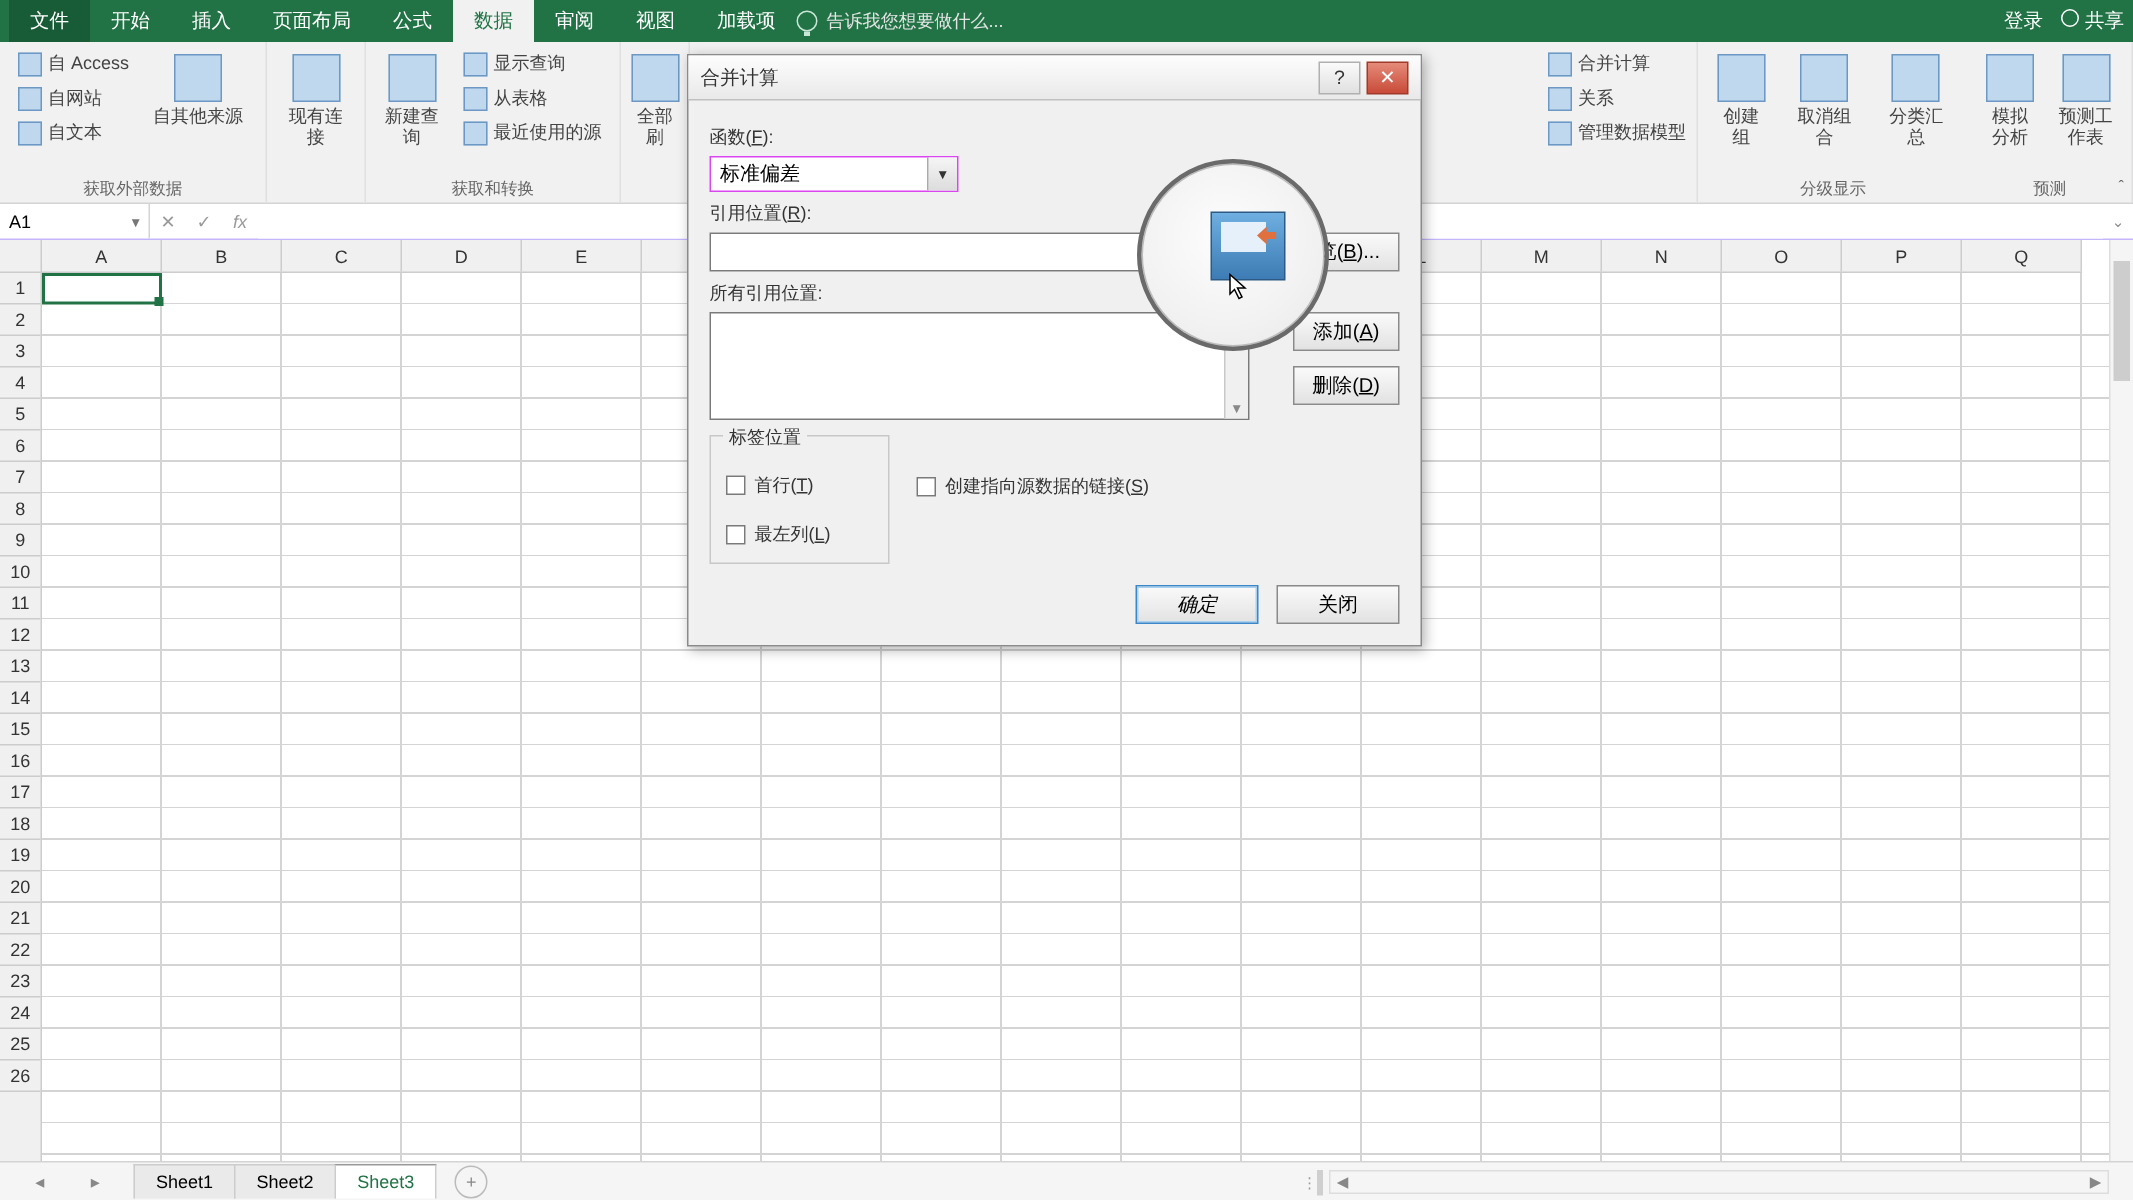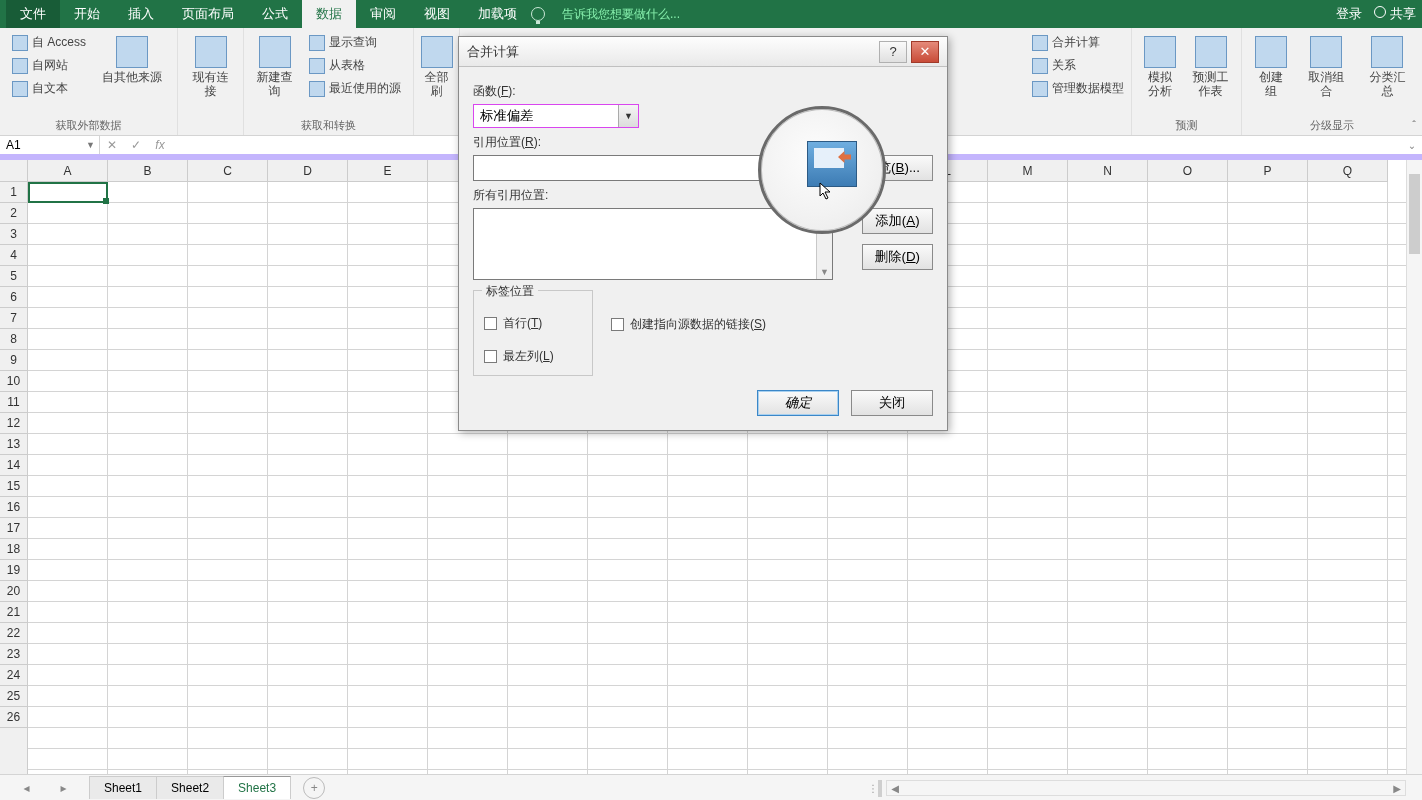--- a/index.html
+++ b/index.html
@@ -4,39 +4,39 @@
 <style>
 * { margin: 0; padding: 0; box-sizing: border-box; font-family: "Microsoft YaHei", "Segoe UI", sans-serif; }
 body { background: #fff; width: 1422px; height: 800px; overflow: hidden; position: relative; }
 
 
 .ribbon-tabs { background: #217346; height: 28px; display: flex; align-items: center; padding: 0 6px; color: #fff; font-size: 13px; }
 .rt-item { padding: 5px 14px; cursor: pointer; }
 .rt-file { background: #185c37; }
 .rt-active { background: #f1f1f1; color: #217346; }
 .rt-spacer { flex: 1; }
-.rt-tellme { display: flex; align-items: center; gap: 17px; color: #86efac; font-size: 12px; }
+.rt-tellme { display: flex; align-items: center; gap: 6px; color: #e5e5e5; font-size: 12px; }
 .rt-right { display: flex; align-items: center; gap: 12px; }
 .bulb { width: 14px; height: 14px; border: 1px solid #c9e7d6; border-radius: 50%; display: inline-block; position: relative; }
 .bulb::after { content: ""; position: absolute; bottom: -4px; left: 4px; width: 4px; height: 3px; background: #c9e7d6; }
 
 
 .ribbon { background: #f1f1f1; height: 108px; border-bottom: 1px solid #d4d4d4; display: flex; font-size: 12px; color: #444; position: relative; }
 .ribbon-group { border-right: 1px solid #e0e0e0; padding: 4px 8px 2px; display: flex; flex-direction: column; justify-content: space-between; }
 .rg-content { display: flex; gap: 8px; align-items: flex-start; }
 .rg-label { text-align: center; color: #666; font-size: 11px; padding-top: 2px; }
 .rg-item { display: flex; align-items: center; gap: 4px; padding: 2px 4px; white-space: nowrap; }
 .rg-stack { display: flex; flex-direction: column; gap: 2px; }
 .rg-big { display: flex; flex-direction: column; align-items: center; gap: 2px; padding: 4px 4px; text-align: center; line-height: 1.2; }
 .icon-sm { width: 16px; height: 16px; background: #c0d8ee; border: 1px solid #6b98c4; display: inline-block; }
 .icon-lg { width: 32px; height: 32px; background: #c0d8ee; border: 1px solid #6b98c4; display: inline-block; }
 .ribbon-collapse { position: absolute; right: 6px; bottom: 4px; font-size: 11px; color: #666; }
 
 
-.namebar { height: 24px; border-bottom: 6px solid #c4b5fd; display: flex; align-items: stretch; background: #fff; font-size: 12px; }
+.namebar { height: 24px; border-bottom: 1px solid #c4b5fd; display: flex; align-items: stretch; background: #fff; font-size: 12px; }
 .namebox { width: 100px; border-right: 1px solid #d4d4d4; display: flex; align-items: center; padding: 0 6px; position: relative; }
 .namebox .dd { position: absolute; right: 4px; font-size: 9px; color: #777; }
 .nb-btn { width: 24px; display: flex; align-items: center; justify-content: center; color: #9a9a9a; border-right: 0; }
 .fx { font-style: italic; }
 .formula-input { flex: 1; border: none; padding: 0 6px; }
 .fb-expand { width: 20px; display: flex; align-items: center; justify-content: center; color: #888; font-size: 10px; }
 
 
 .grid-wrap { position: relative; height: 614px; display: flex; }
 .corner { width: 28px; height: 22px; background: #f0f0f0; border-right: 1px solid #ccc; border-bottom: 1px solid #ccc; }
@@ -202,49 +202,49 @@
             <span>关系</span>
           </div>
       <div class="rg-item">
             <span class="icon-sm"></span>
             <span>管理数据模型</span>
           </div>
     </div>
       </div>
     <div class="rg-label">&nbsp;</div>
   </div>
+  <div class="ribbon-group" style="width:180px;border-right:none">
+    <div class="rg-content">
+      <div class="rg-big">
+          <span class="icon-lg"></span>
+          <span>创建组</span>
+        </div>
+      <div class="rg-big">
+          <span class="icon-lg"></span>
+          <span>取消组合</span>
+        </div>
+      <div class="rg-big">
+          <span class="icon-lg"></span>
+          <span>分类汇总</span>
+        </div>
+    </div>
+    <div class="rg-label">分级显示</div>
+  </div>
   <div class="ribbon-group" style="width:110px">
     <div class="rg-content">
       <div class="rg-big">
           <span class="icon-lg"></span>
           <span>模拟分析</span>
         </div>
       <div class="rg-big">
           <span class="icon-lg"></span>
           <span>预测工作表</span>
         </div>
     </div>
     <div class="rg-label">预测</div>
-  </div>
-  <div class="ribbon-group" style="width:180px;border-right:none">
-    <div class="rg-content">
-      <div class="rg-big">
-          <span class="icon-lg"></span>
-          <span>创建组</span>
-        </div>
-      <div class="rg-big">
-          <span class="icon-lg"></span>
-          <span>取消组合</span>
-        </div>
-      <div class="rg-big">
-          <span class="icon-lg"></span>
-          <span>分类汇总</span>
-        </div>
-    </div>
-    <div class="rg-label">分级显示</div>
   </div>
   <span class="ribbon-collapse">ˆ</span>
 </div>
 
 <div class="namebar">
   <div class="namebox">
       <span>A1</span>
       <span class="dd">▼</span>
     </div>
   <div class="nb-btn">✕</div>

